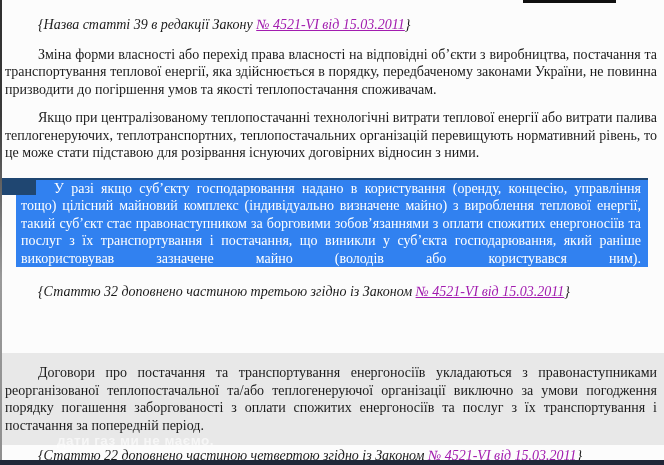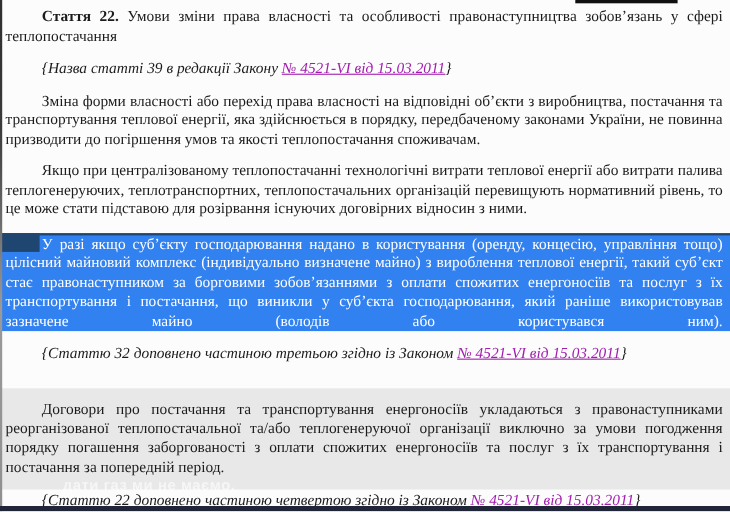--- a/index.html
+++ b/index.html
@@ -45,21 +45,21 @@
     margin:12px 0;
   }
   .link{
     color:#a21caf;
     text-decoration:underline;
     font-style:italic;
     cursor:pointer;
   }
   .selected-wrap{position:relative;margin:12px 0;}
   .para.selected{
-    margin:0;
+    margin:16px;
     background:#3181f0;
     color:#ffffff;
     border-top:2px solid #1f4671;
     text-align-last:justify;
   }
   .indent-dark{
     position:absolute;left:0;top:0;width:36px;height:17px;
     background:#1f4671;z-index:2;
   }
   .content-band{
@@ -83,21 +83,20 @@
 </head>
 <body>
 
 <div class="page">
 
   <div class="edge-left"></div>
   <div class="edge-topright"></div>
 
   <div class="content-top">
 
-    <p class="title"><b>Стаття 22.</b><span> Умови зміни права власності та особливості правонаступництва зобов’язань у сфері теплопостачання</span></p>
 
     <p class="note"><span>{Назва статті 39 в редакції Закону </span><a class="link">№ 4521-VI від 15.03.2011</a><span>}</span></p>
 
     <p class="para">Зміна форми власності або перехід права власності на відповідні об’єкти з виробництва, постачання та транспортування теплової енергії, яка здійснюється в порядку, передбаченому законами України, не повинна призводити до погіршення умов та якості теплопостачання споживачам.</p>
 
     <p class="para">Якщо при централізованому теплопостачанні технологічні витрати теплової енергії або витрати палива теплогенеруючих, теплотранспортних, теплопостачальних організацій перевищують нормативний рівень, то це може стати підставою для розірвання існуючих договірних відносин з ними.</p>
 
     <div class="selected-wrap">
       <div class="indent-dark"></div>
       <p class="para selected">У разі якщо суб’єкту господарювання надано в користування (оренду, концесію, управління тощо) цілісний майновий комплекс (індивідуально визначене майно) з вироблення теплової енергії, такий суб’єкт стає правонаступником за борговими зобов’язаннями з оплати спожитих енергоносіїв та послуг з їх транспортування і постачання, що виникли у суб’єкта господарювання, який раніше використовував зазначене майно (володів або користувався ним).</p>

